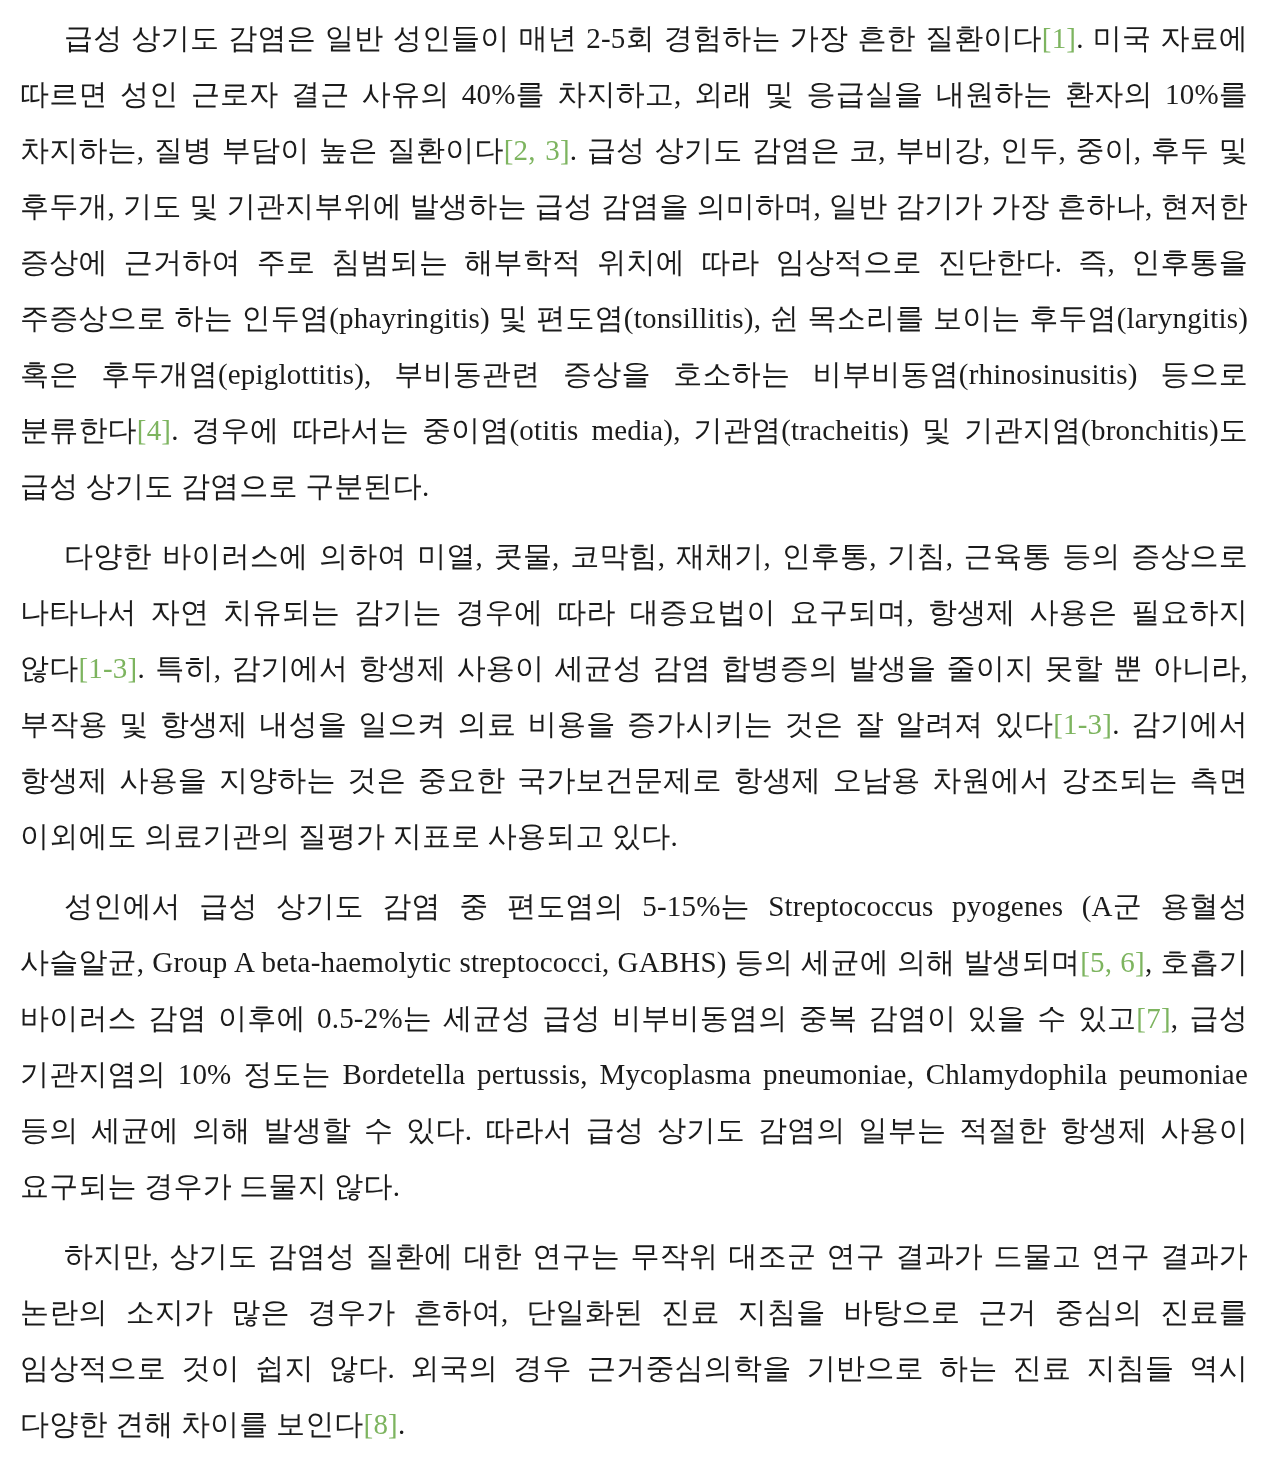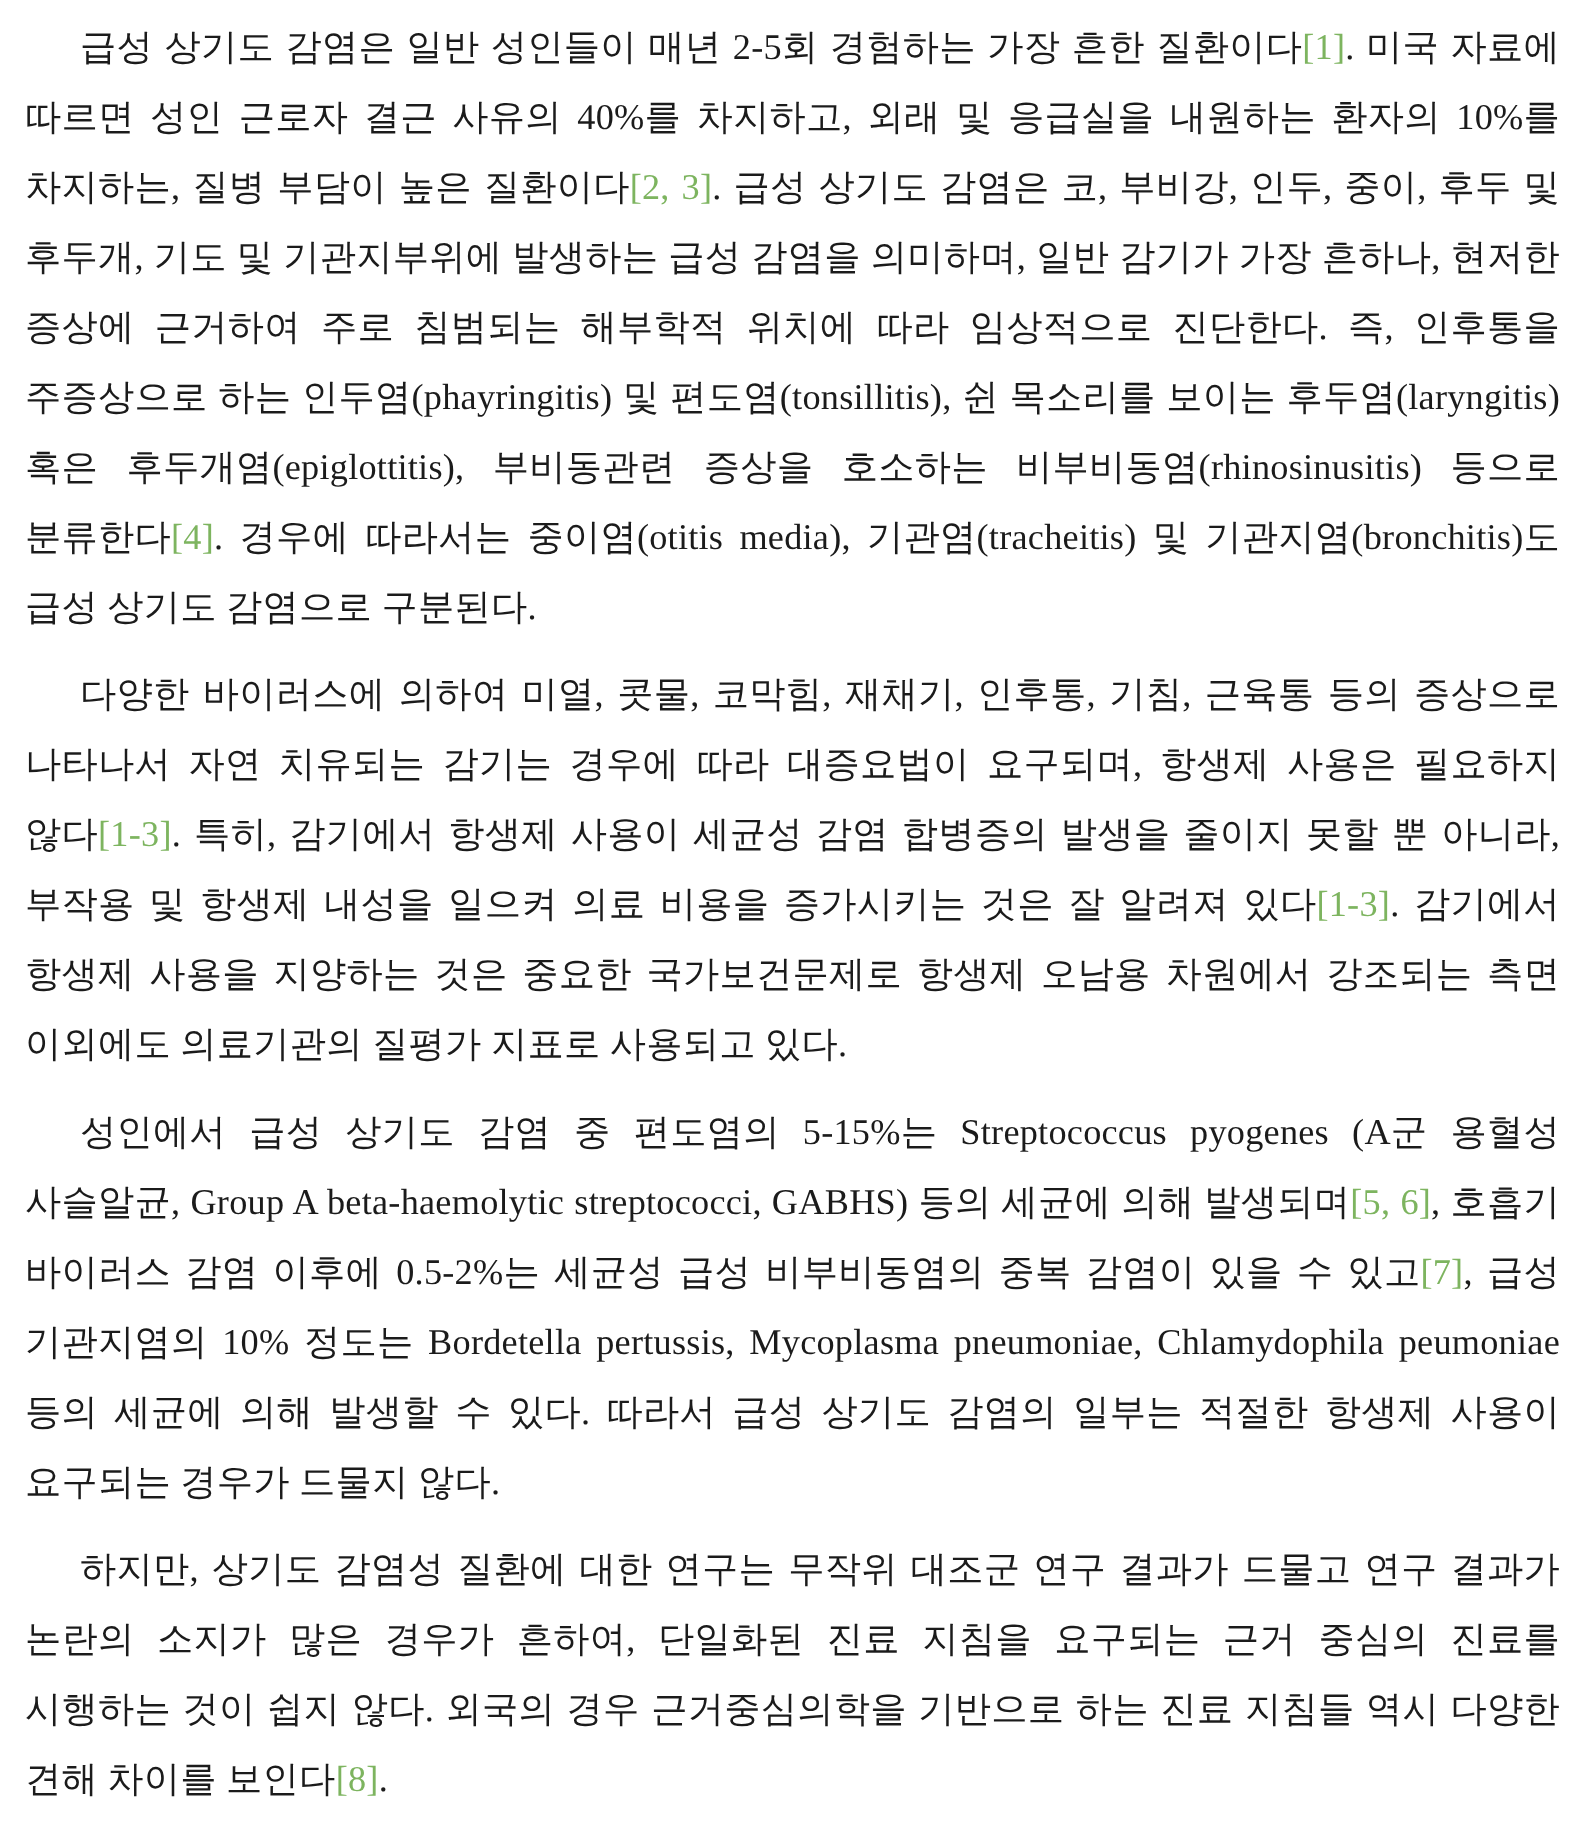--- a/index.html
+++ b/index.html
@@ -38,15 +38,15 @@
   }
 </style>
 </head>
 <body>
 
 <div class="page">
   <div class="doc-body" style="color: rgb(27, 27, 27);">
       <p class="para"><span>급성 상기도 감염은 일반 성인들이 매년 2-5회 경험하는 가장 흔한 질환이다</span><span class="citation" style="color: rgb(125, 180, 95);">[1]</span><span>. 미국 자료에 따르면 성인 근로자 결근 사유의 40%를 차지하고, 외래 및 응급실을 내원하는 환자의 10%를 차지하는, 질병 부담이 높은 질환이다</span><span class="citation" style="color: rgb(125, 180, 95);">[2, 3]</span><span>. 급성 상기도 감염은 코, 부비강, 인두, 중이, 후두 및 후두개, 기도 및 기관지부위에 발생하는 급성 감염을 의미하며, 일반 감기가 가장 흔하나, 현저한 증상에 근거하여 주로 침범되는 해부학적 위치에 따라 임상적으로 진단한다. 즉, 인후통을 주증상으로 하는 인두염(phayringitis) 및 편도염(tonsillitis), 쉰 목소리를 보이는 후두염(laryngitis) 혹은 후두개염(epiglottitis), 부비동관련 증상을 호소하는 비부비동염(rhinosinusitis) 등으로 분류한다</span><span class="citation" style="color: rgb(125, 180, 95);">[4]</span><span>. 경우에 따라서는 중이염(otitis media), 기관염(tracheitis) 및 기관지염(bronchitis)도 급성 상기도 감염으로 구분된다.</span></p>
       <p class="para"><span>다양한 바이러스에 의하여 미열, 콧물, 코막힘, 재채기, 인후통, 기침, 근육통 등의 증상으로 나타나서 자연 치유되는 감기는 경우에 따라 대증요법이 요구되며, 항생제 사용은 필요하지 않다</span><span class="citation" style="color: rgb(125, 180, 95);">[1-3]</span><span>. 특히, 감기에서 항생제 사용이 세균성 감염 합병증의 발생을 줄이지 못할 뿐 아니라, 부작용 및 항생제 내성을 일으켜 의료 비용을 증가시키는 것은 잘 알려져 있다</span><span class="citation" style="color: rgb(125, 180, 95);">[1-3]</span><span>. 감기에서 항생제 사용을 지양하는 것은 중요한 국가보건문제로 항생제 오남용 차원에서 강조되는 측면 이외에도 의료기관의 질평가 지표로 사용되고 있다.</span></p>
       <p class="para"><span>성인에서 급성 상기도 감염 중 편도염의 5-15%는 </span><span class="species">Streptococcus pyogenes</span><span> (A군 용혈성 사슬알균, Group A beta-haemolytic streptococci, GABHS) 등의 세균에 의해 발생되며</span><span class="citation" style="color: rgb(125, 180, 95);">[5, 6]</span><span>, 호흡기 바이러스 감염 이후에 0.5-2%는 세균성 급성 비부비동염의 중복 감염이 있을 수 있고</span><span class="citation" style="color: rgb(125, 180, 95);">[7]</span><span>, 급성 기관지염의 10% 정도는 </span><span class="species">Bordetella pertussis, Mycoplasma pneumoniae, Chlamydophila peumoniae</span><span> 등의 세균에 의해 발생할 수 있다. 따라서 급성 상기도 감염의 일부는 적절한 항생제 사용이 요구되는 경우가 드물지 않다.</span></p>
-      <p class="para"><span>하지만, 상기도 감염성 질환에 대한 연구는 무작위 대조군 연구 결과가 드물고 연구 결과가 논란의 소지가 많은 경우가 흔하여, 단일화된 진료 지침을 요구되는 근거 중심의 진료를 시행하는 것이 쉽지 않다. 외국의 경우 근거중심의학을 기반으로 하는 진료 지침들 역시 다양한 견해 차이를 보인다</span><span class="citation" style="color: rgb(125, 180, 95);">[8]</span><span>.</span></p>
+      <p class="para"><span>하지만, 상기도 감염성 질환에 대한 연구는 무작위 대조군 연구 결과가 드물고 연구 결과가 논란의 소지가 많은 경우가 흔하여, 단일화된 진료 지침을 바탕으로 근거 중심의 진료를 임상적으로 것이 쉽지 않다. 외국의 경우 근거중심의학을 기반으로 하는 진료 지침들 역시 다양한 견해 차이를 보인다</span><span class="citation" style="color: rgb(125, 180, 95);">[8]</span><span>.</span></p>
     </div>
 </div>
 
 </body></html>

